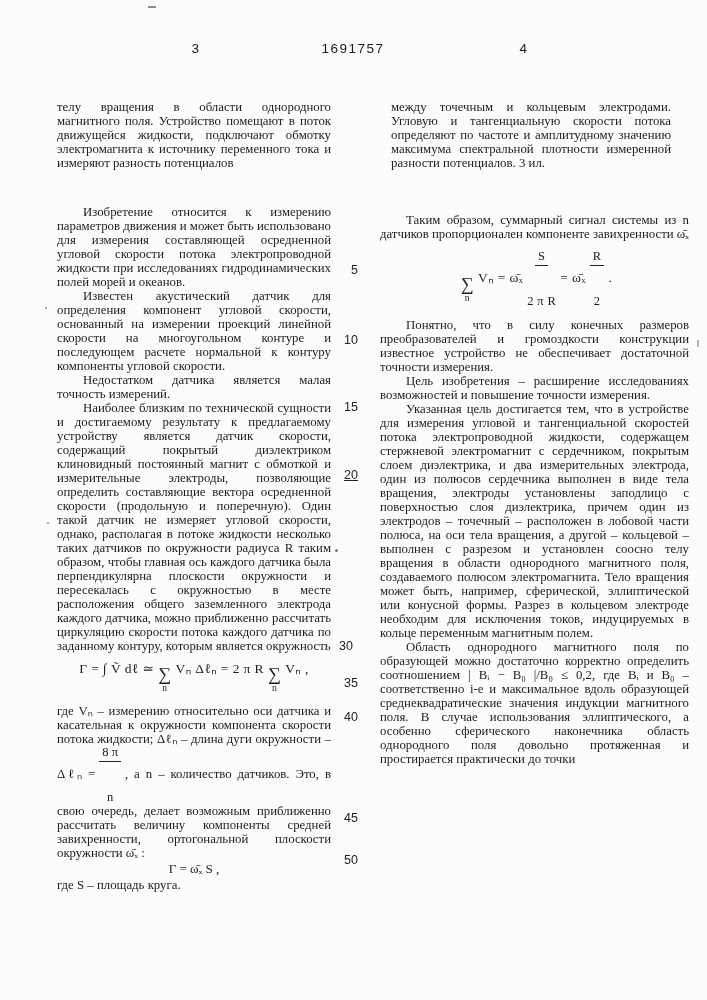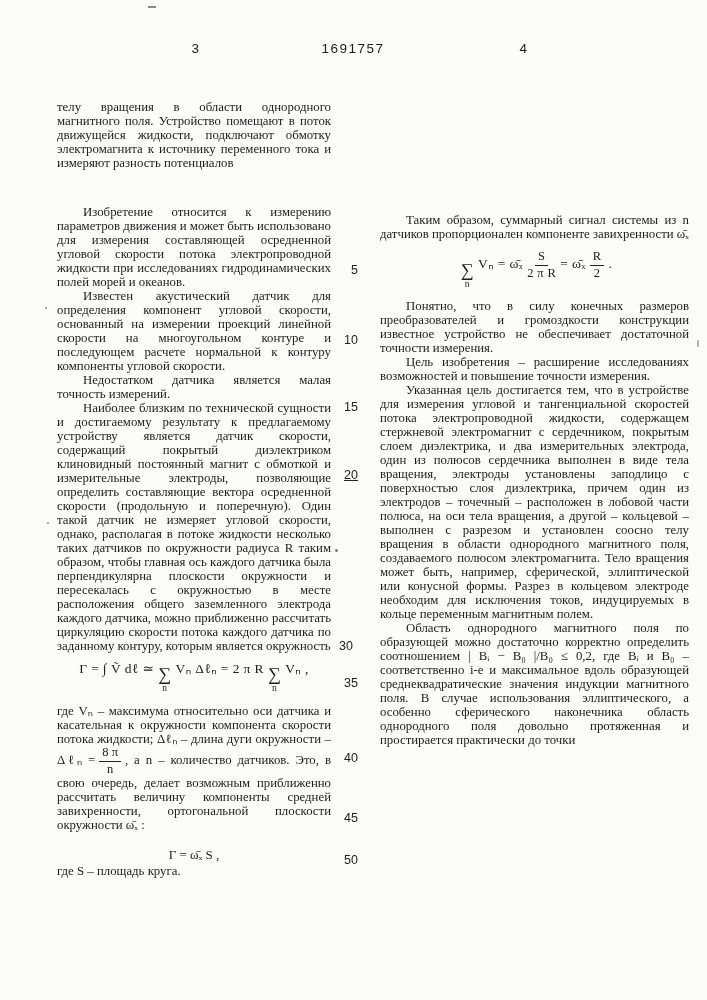--- a/index.html
+++ b/index.html
@@ -27,70 +27,73 @@
   .txt p { margin: 0; text-indent: 26px; }
   .txt p.no-indent { text-indent: 0; }
 
   .abs-left  { position: absolute; left: 57px;  top: 100px; width: 274px; }
   .abs-right { position: absolute; left: 391px; top: 100px; width: 280px; }
 
   .col-left  { position: absolute; left: 57px;  top: 205px; width: 274px; }
   .col-right { position: absolute; left: 380px; top: 213px; width: 309px; }
 
   .formula { text-align: center; text-indent: 0 !important; font-size: 13.5px; letter-spacing: 0.4px; margin: 9px 0 10px; }
-  .formula-small { text-align: center; font-size: 13px; margin: 16px 0 2px; }
+  .formula-small { text-align: center; font-size: 13px; margin: 2px 0 2px; }
 
   .bigop { display: inline-flex; flex-direction: column; align-items: center; line-height: 1; vertical-align: -0.55em; margin: 0 4px; }
   .bigop .op  { font-size: 18px; }
   .bigop .lim { font-size: 9.5px; margin-top: 1px; }
 
   .frac { display: inline-flex; flex-direction: column; align-items: center; line-height: 1.05; vertical-align: middle; margin: 0 4px; font-size: 12.5px; }
   .frac .num { padding: 0 3px 1.5px; border-bottom: 1.2px solid #222; }
-  .frac .den { padding-top: 1.5px; }
+  .frac .den { padding-top: 1.5px; margin-top: 28px; }
 
   .ln { position: absolute; left: 334px; width: 24px; text-align: right; font-size: 12.5px; color: #222; }
   .ln-5  { top: 263px; } .ln-10 { top: 333px; } .ln-15 { top: 400px; }
   .ln-20 { top: 468px; text-decoration: underline; } .ln-30 { top: 639px; text-align: center; } .ln-35 { top: 676px; }
-  .ln-40 { top: 751px; } .ln-45 { top: 811px; } .ln-50 { top: 853px; }
+  .ln-40 { top: 710px; } .ln-45 { top: 811px; } .ln-50 { top: 853px; }
   .gutter-dot { position: absolute; left: 335px; top: 549px; width: 3px; height: 3px; background: #7a7a7a; border-radius: 50%; }
 
   .speck { position: absolute; background: #8b8b8b; }
   .sp-1 { left: 148px; top: 6px;  width: 8px; height: 2px; }
   .sp-2 { left: 45px;  top: 307px; width: 2px; height: 2px; border-radius: 50%; }
   .sp-3 { left: 47px;  top: 522px; width: 2px; height: 2px; border-radius: 50%; }
   .sp-4 { left: 697px; top: 340px; width: 2px; height: 7px; opacity: .6; }
 </style>
 </head>
 <body>
 
 <div class="page">
 
   <div class="header-num hn-left">3</div>
   <div class="header-num hn-mid">1691757</div>
   <div class="header-num hn-right">4</div>
 
   <div class="abs-left txt">
     <p class="no-indent">телу вращения в области однородного магнитного поля. Устройство помещают в поток движущейся жидкости, подключают обмотку электромагнита к источнику переменного тока и измеряют разность потенциалов</p>
   </div>
+  <div class="abs-right txt">
+    <p class="no-indent">между точечным и кольцевым электродами. Угловую и тангенциальную скорости потока определяют по частоте и амплитудному значению максимума спектральной плотности измеренной разности потенциалов. 3 ил.</p>
+  </div>
 
   <div class="col-left txt">
     <p>Изобретение относится к измерению параметров движения и может быть использовано для измерения составляющей осредненной угловой скорости потока электропроводной жидкости при исследованиях гидродинамических полей морей и океанов.</p>
     <p>Известен акустический датчик для определения компонент угловой скорости, основанный на измерении проекций линейной скорости на многоугольном контуре и последующем расчете нормальной к контуру компоненты угловой скорости.</p>
     <p>Недостатком датчика является малая точность измерений.</p>
     <p>Наиболее близким по технической сущности и достигаемому результату к предлагаемому устройству является датчик скорости, содержащий покрытый диэлектриком клиновидный постоянный магнит с обмоткой и измерительные электроды, позволяющие определить составляющие вектора осредненной скорости (продольную и поперечную). Один такой датчик не измеряет угловой скорости, однако, располагая в потоке жидкости несколько таких датчиков по окружности радиуса R таким образом, чтобы главная ось каждого датчика была перпендикулярна плоскости окружности и пересекалась с окружностью в месте расположения общего заземленного электрода каждого датчика, можно приближенно рассчитать циркуляцию скорости потока каждого датчика по заданному контуру, которым является окружность</p>
 
     <div class="formula"><span>Γ = ∫ Ṽ dℓ ≃</span><span class="bigop">
           <span class="op">∑</span>
           <span class="lim">n</span>
         </span><span>Vₙ Δℓₙ = 2 π R</span><span class="bigop">
           <span class="op">∑</span>
           <span class="lim">n</span>
         </span><span>Vₙ ,</span></div>
 
-    <p class="no-indent"><span>где Vₙ – максимума относительно оси датчика и касательная к окружности компонента скорости потока жидкости;  Δℓₙ – длина дуги окружности – Δℓₙ =</span><span class="frac">
+    <p class="no-indent"><span>где Vₙ – измерению относительно оси датчика и касательная к окружности компонента скорости потока жидкости;  Δℓₙ – длина дуги окружности – Δℓₙ =</span><span class="frac">
           <span class="num">8 π</span>
           <span class="den">n</span>
         </span><span>, а n – количество датчиков. Это, в свою очередь, делает возможным приближенно рассчитать величину компоненты средней завихренности, ортогональной плоскости окружности ω̄ₓ :</span></p>
 
     <div class="formula-small">Γ = ω̄ₓ S ,</div>
 
     <p class="no-indent">где S – площадь круга.</p>
   </div>
 
   <div class="col-right txt">

